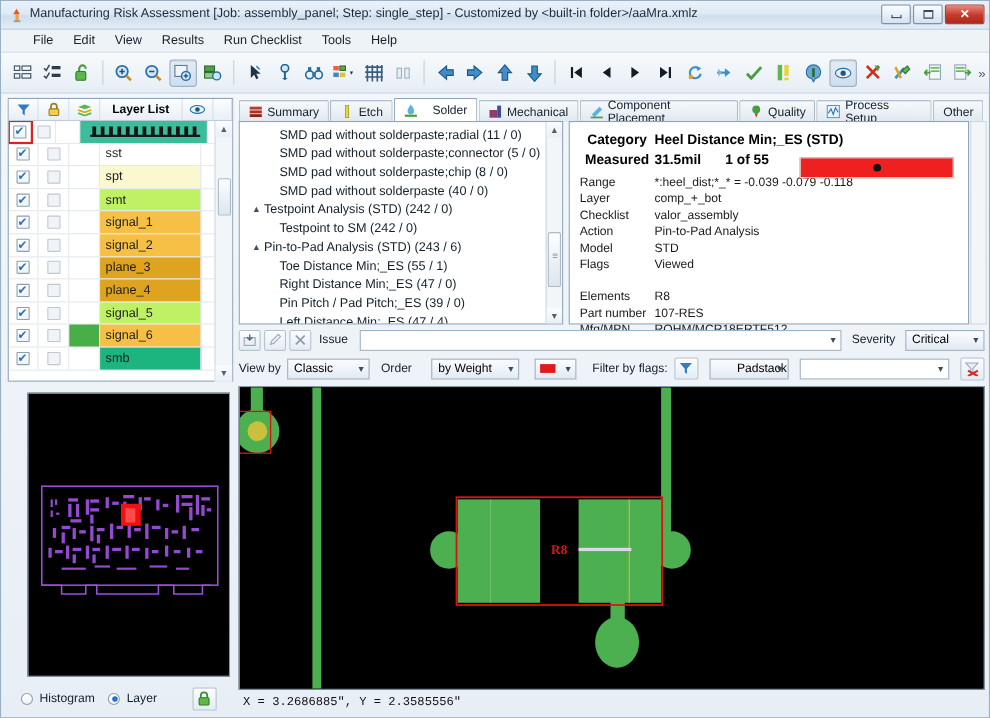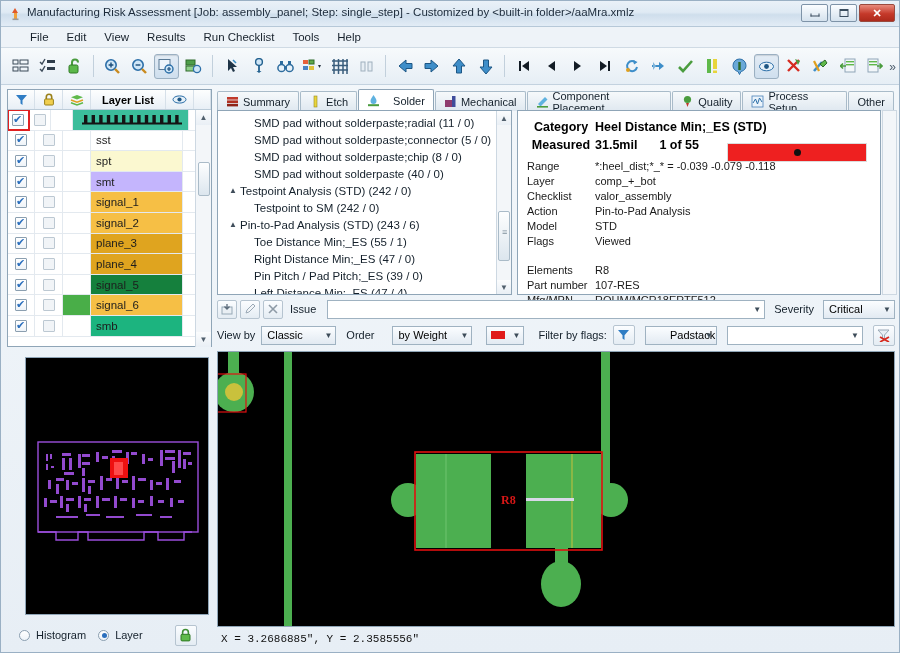--- a/index.html
+++ b/index.html
@@ -490,21 +490,21 @@
             <div class="cell c5"></div>
           </div>
           <div class="lrow">
             <div class="cell c1 first">
               <span class="chk on"></span>
             </div>
             <div class="cell c2">
               <span class="chk dim"></span>
             </div>
             <div class="cell c3"></div>
-            <div class="cell namecell" style="background: #c4b5fd;">
+            <div class="cell namecell" style="background: #bef264;">
               <span>smt</span>
             </div>
             <div class="cell c5"></div>
           </div>
           <div class="lrow">
             <div class="cell c1 first">
               <span class="chk on"></span>
             </div>
             <div class="cell c2">
               <span class="chk dim"></span>
@@ -555,21 +555,21 @@
             <div class="cell c5"></div>
           </div>
           <div class="lrow">
             <div class="cell c1 first">
               <span class="chk on"></span>
             </div>
             <div class="cell c2">
               <span class="chk dim"></span>
             </div>
             <div class="cell c3"></div>
-            <div class="cell namecell" style="background: #15803d; text-align: center;">
+            <div class="cell namecell" style="background: #bef264; text-align: center;">
               <span>signal_5</span>
             </div>
             <div class="cell c5"></div>
           </div>
           <div class="lrow">
             <div class="cell c1 first">
               <span class="chk on"></span>
             </div>
             <div class="cell c2">
               <span class="chk dim"></span>

